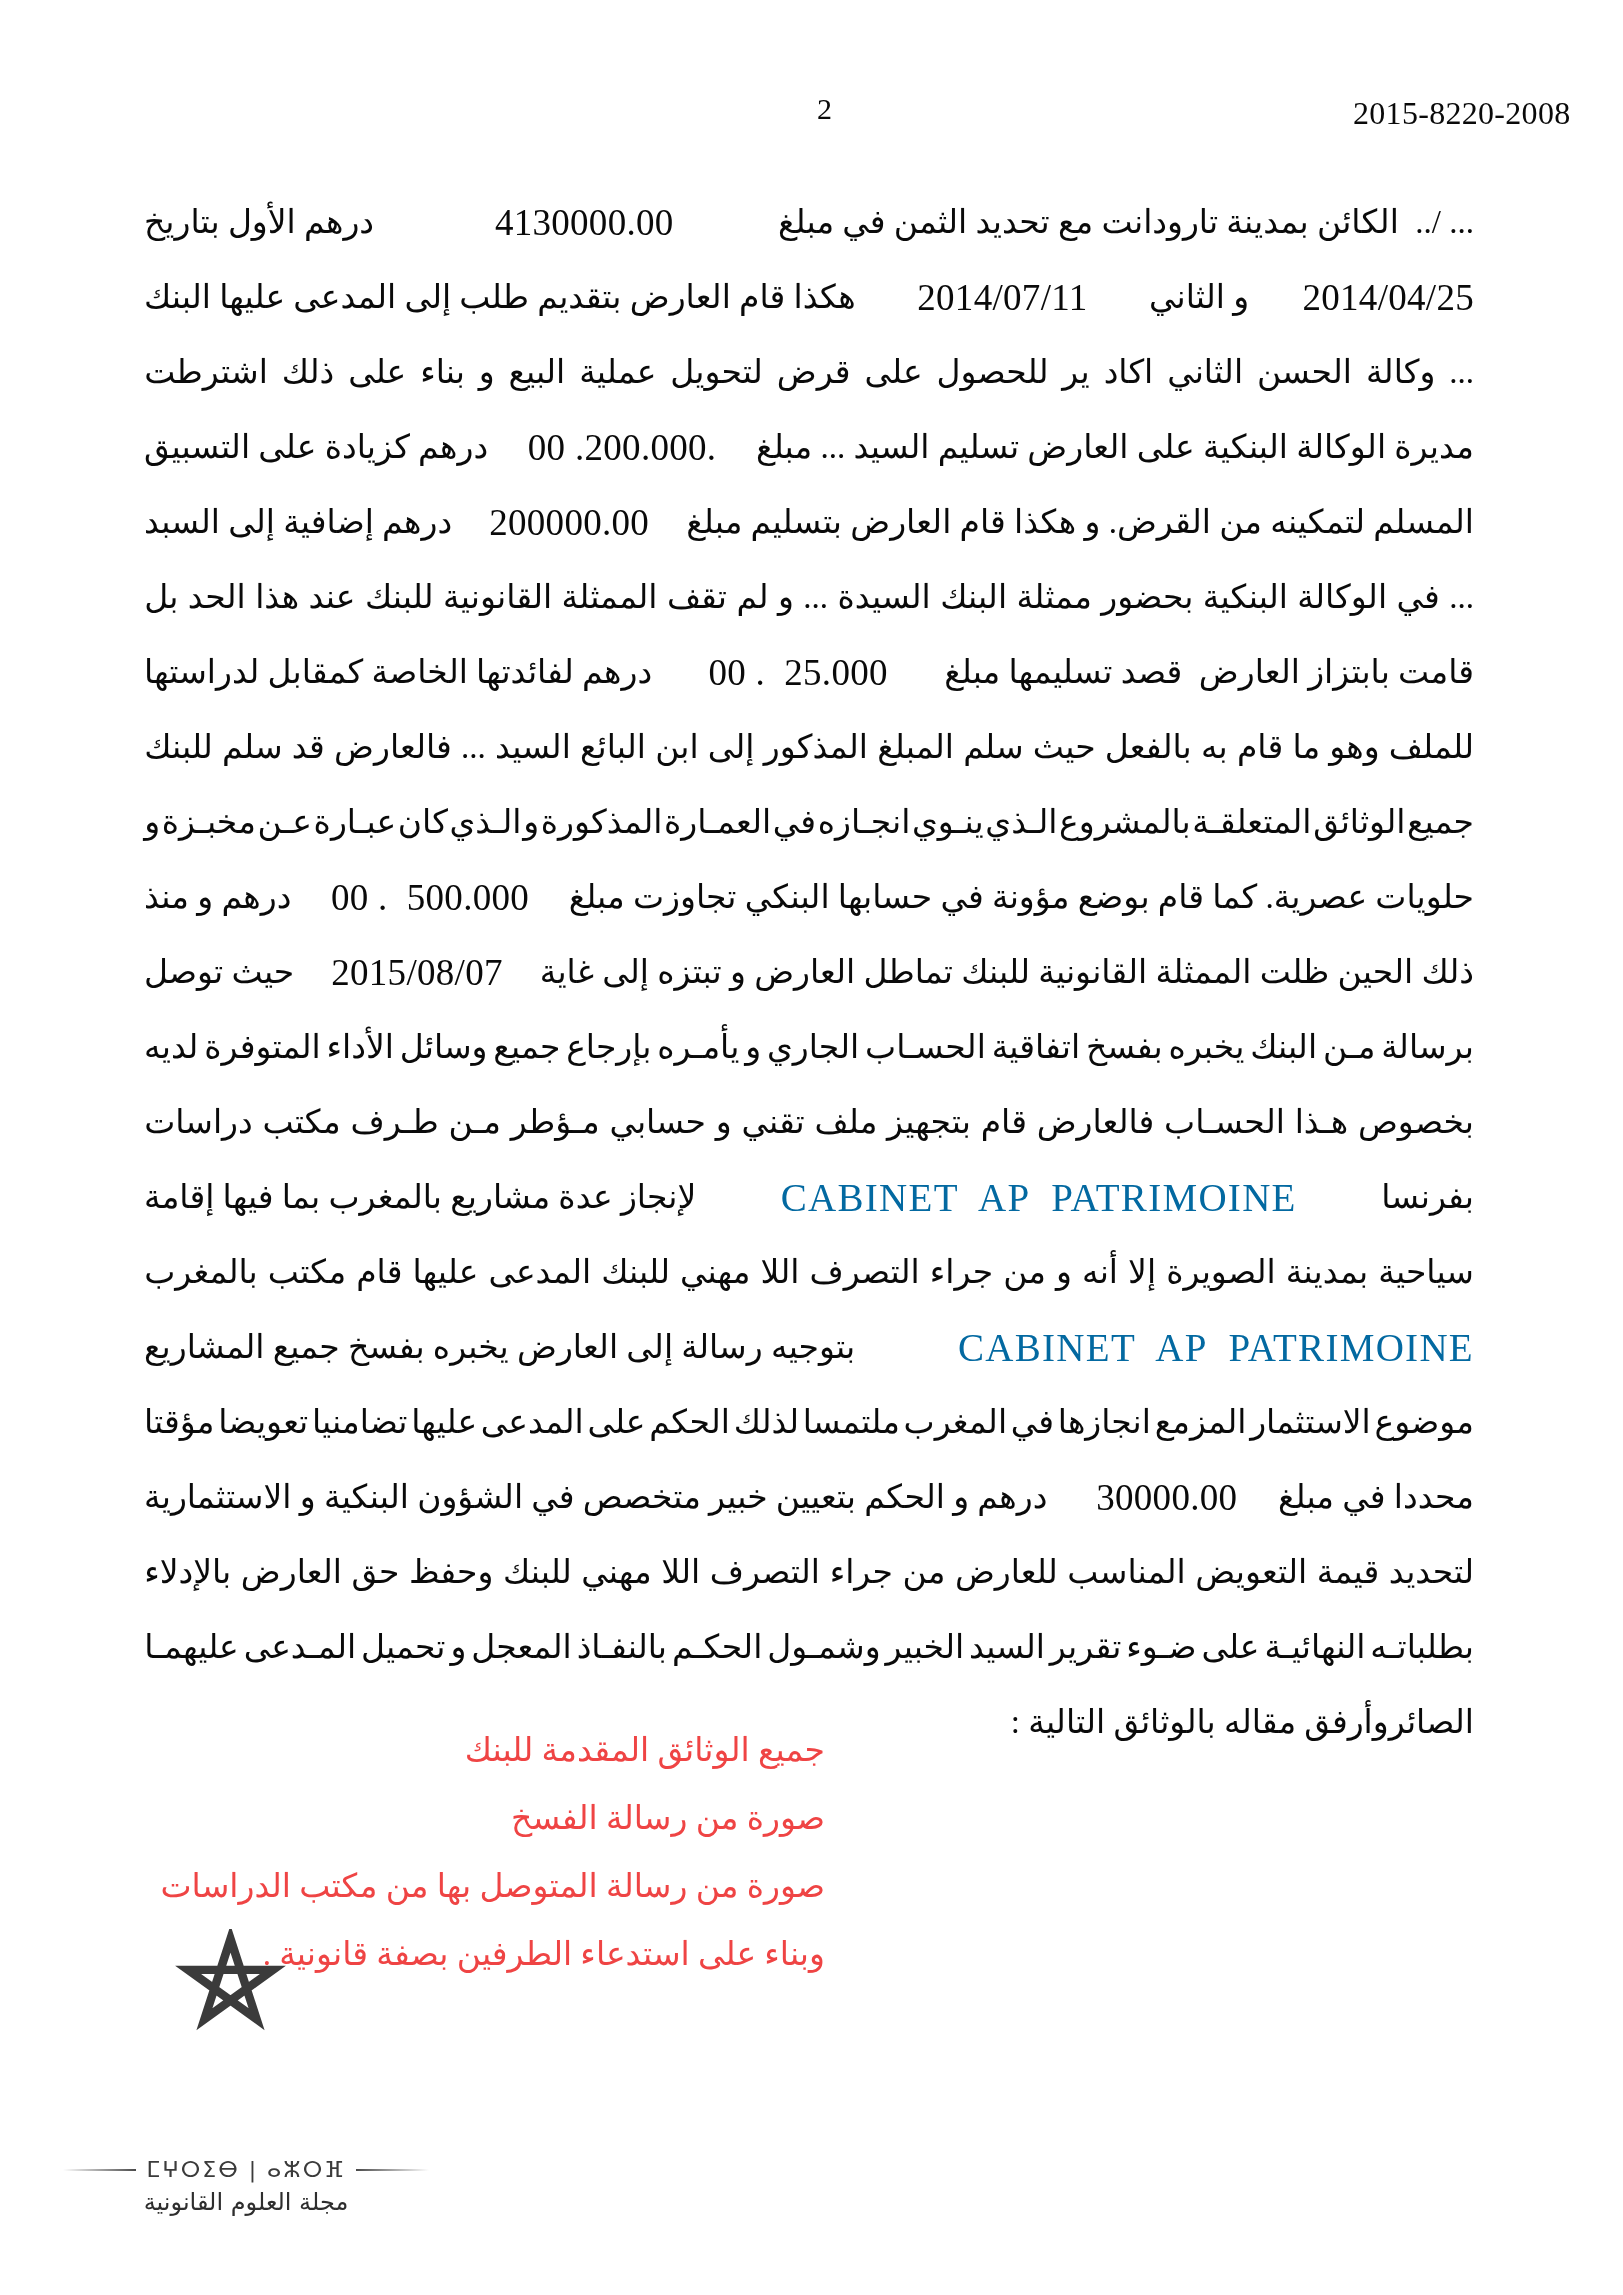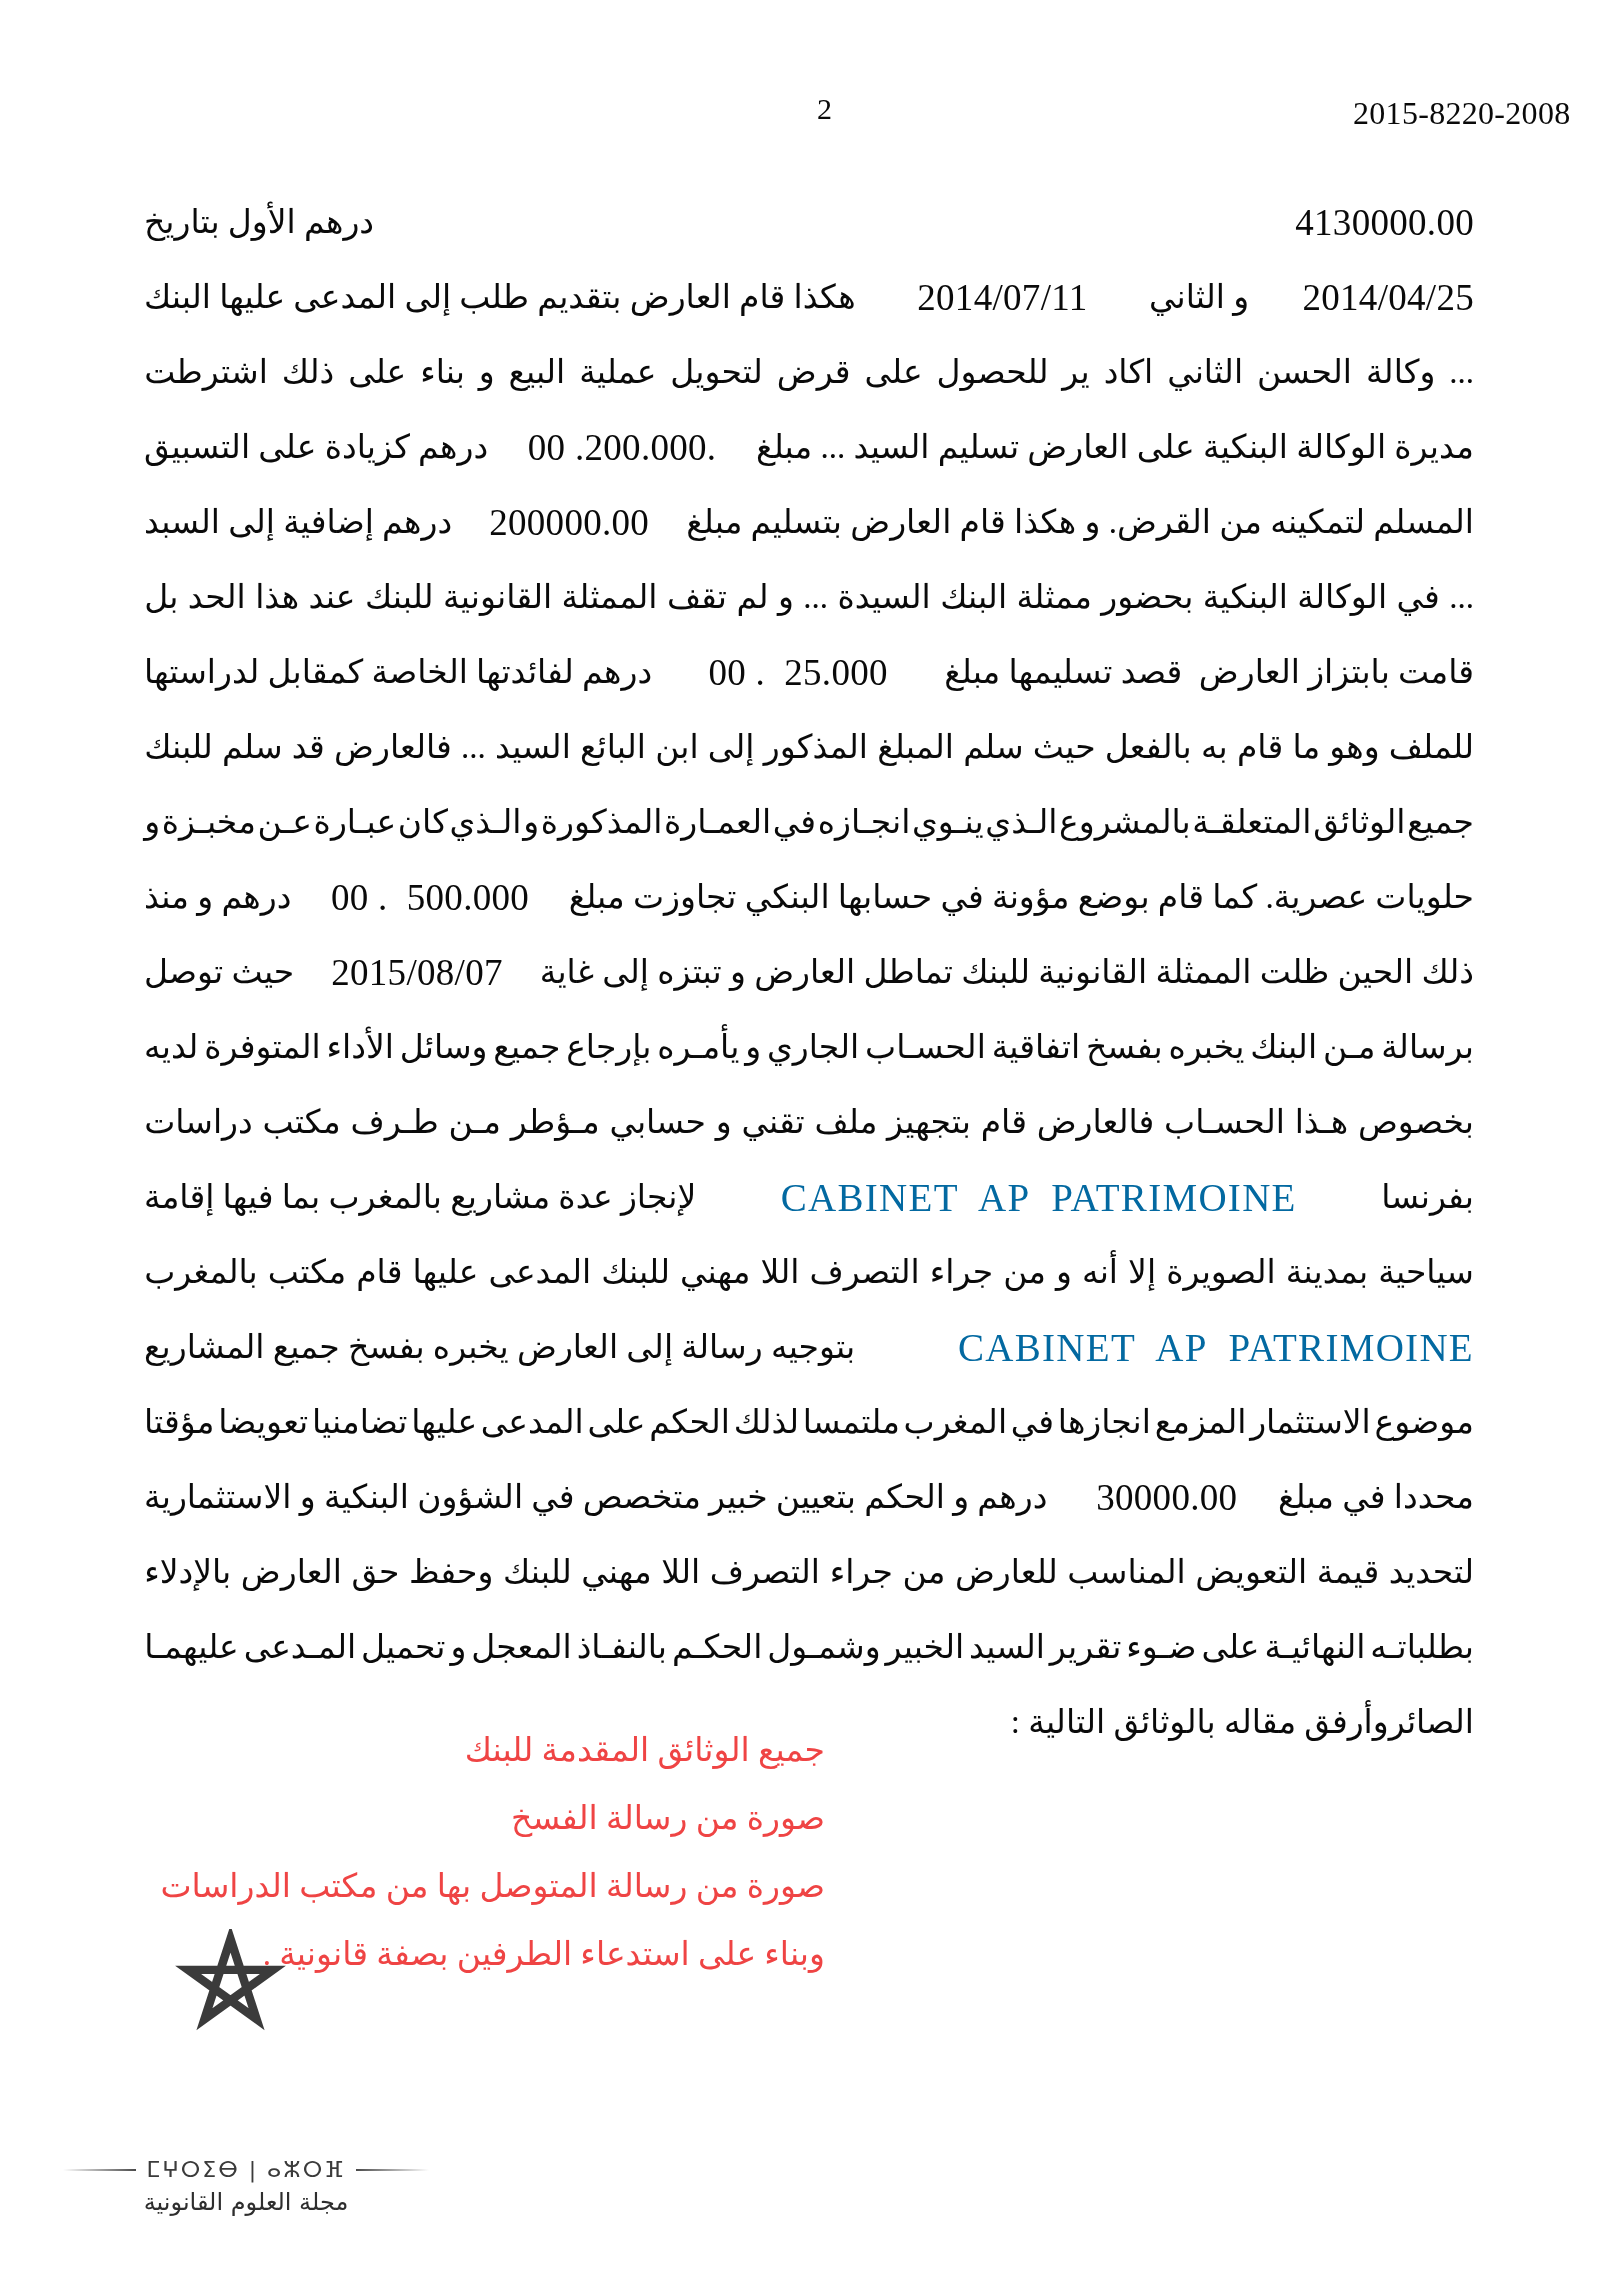--- a/index.html
+++ b/index.html
@@ -193,20 +193,21 @@
 
 <div class="page">
 
   <div class="page-header">
     <div class="header-pageno">2</div>
     <div class="header-ref">2015-8220-2008</div>
   </div>
 
   <div class="body-block" id="body-block">
       <div class="ln jst">
+        <span>... /..  الكائن بمدينة تارودانت مع تحديد الثمن في مبلغ </span>
         <span class="num">4130000.00</span>
         <span>   درهم الأول بتاريخ</span>
       </div>
       <div class="ln jst">
         <span class="num">2014/04/25</span>
         <span>و الثاني </span>
         <span class="num">2014/07/11</span>
         <span> هكذا قام العارض بتقديم طلب إلى المدعى عليها البنك</span>
       </div>
       <div class="ln jst">

